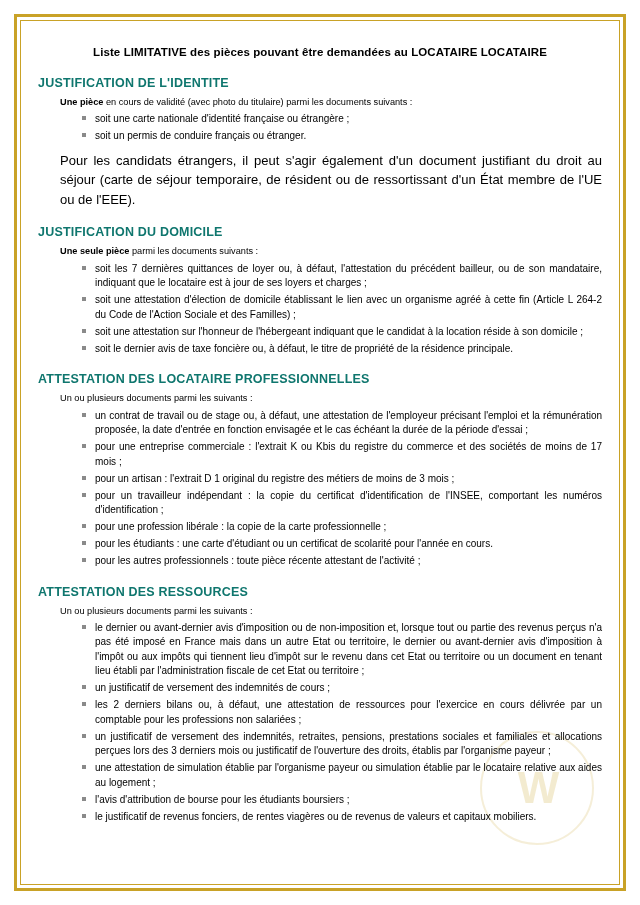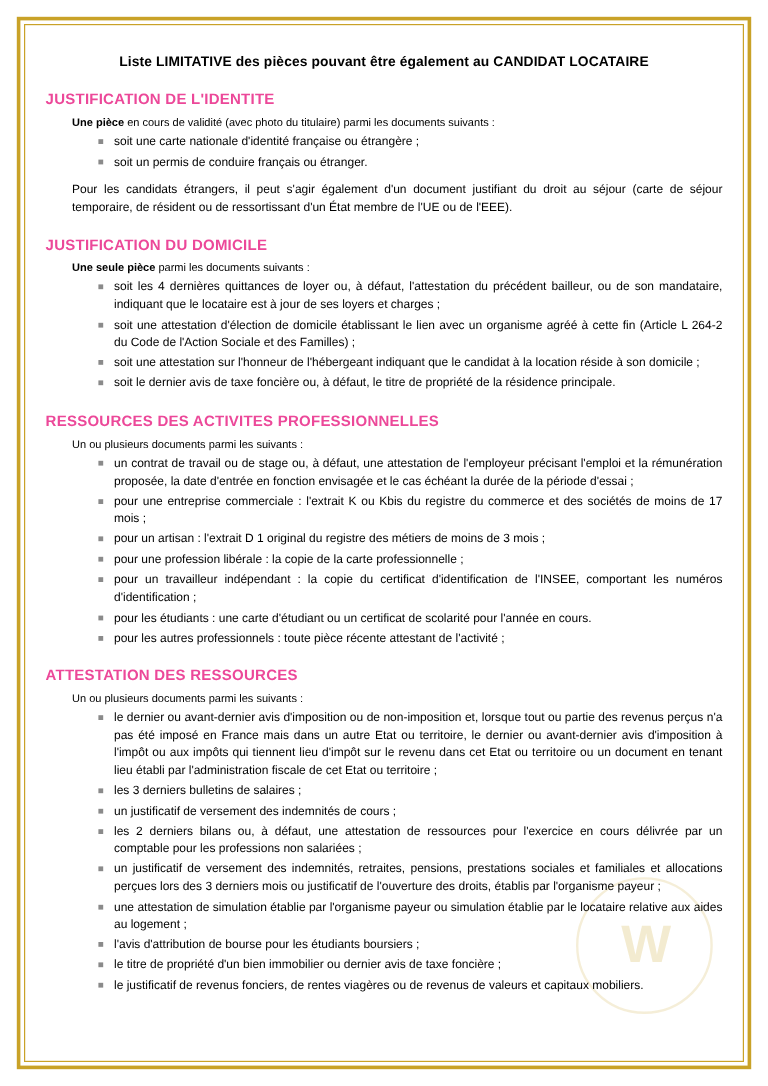--- a/index.html
+++ b/index.html
@@ -66,41 +66,41 @@
   }
   .doc-title {
     text-align: center;
     font-size: 11.5px;
     font-weight: bold;
     color: #000000;
     margin: 0 0 18px 0;
     letter-spacing: 0.1px;
   }
   .section-heading {
-    color: #ec4899;
+    color: #0f766e;
     font-size: 12.5px;
     font-weight: bold;
     margin: 0 0 6px 0;
     letter-spacing: 0.2px;
   }
   .section {
     margin-bottom: 16px;
   }
   .intro {
     font-size: 9.2px;
     line-height: 1.45;
     margin: 0 0 3px 0;
     padding-left: 22px;
     text-align: justify;
   }
   .intro b {
     font-weight: bold;
   }
   .para {
-    font-size: 10px;
+    font-size: 13px;
     line-height: 1.5;
     margin: 7px 0 0 0;
     padding-left: 22px;
     text-align: justify;
   }
   ul.items {
     list-style: none;
     margin: 2px 0 0 0;
     padding: 0 0 0 44px;
   }
@@ -124,66 +124,65 @@
 </style>
 </head>
 <body>
 
 <div class="page">
   <div class="border-outer"></div>
   <div class="border-inner"></div>
   <div class="watermark">W</div>
 
   <div class="content">
-    <h1 class="doc-title">Liste LIMITATIVE des pièces pouvant être également au CANDIDAT LOCATAIRE</h1>
+    <h1 class="doc-title">Liste LIMITATIVE des pièces pouvant être demandées au LOCATAIRE LOCATAIRE</h1>
 
     <div class="section">
       <div class="section-heading">JUSTIFICATION DE L'IDENTITE</div>
       <p class="intro"><b>Une pièce</b><span> en cours de validité (avec photo du titulaire) parmi les documents suivants :</span></p>
       <ul class="items">
         <li><span class="bullet"></span><span>soit une carte nationale d'identité française ou étrangère ;</span></li>
         <li><span class="bullet"></span><span>soit un permis de conduire français ou étranger.</span></li>
       </ul>
       <p class="para">Pour les candidats étrangers, il peut s'agir également d'un document justifiant du droit au séjour (carte de séjour temporaire, de résident ou de ressortissant d'un État membre de l'UE ou de l'EEE).</p>
     </div>
 
     <div class="section">
       <div class="section-heading">JUSTIFICATION DU DOMICILE</div>
       <p class="intro"><b>Une seule pièce</b><span> parmi les documents suivants :</span></p>
       <ul class="items">
-        <li><span class="bullet"></span><span>soit les 4 dernières quittances de loyer ou, à défaut, l'attestation du précédent bailleur, ou de son mandataire, indiquant que le locataire est à jour de ses loyers et charges ;</span></li>
+        <li><span class="bullet"></span><span>soit les 7 dernières quittances de loyer ou, à défaut, l'attestation du précédent bailleur, ou de son mandataire, indiquant que le locataire est à jour de ses loyers et charges ;</span></li>
         <li><span class="bullet"></span><span>soit une attestation d'élection de domicile établissant le lien avec un organisme agréé à cette fin (Article L 264-2 du Code de l'Action Sociale et des Familles) ;</span></li>
         <li><span class="bullet"></span><span>soit une attestation sur l'honneur de l'hébergeant indiquant que le candidat à la location réside à son domicile ;</span></li>
         <li><span class="bullet"></span><span>soit le dernier avis de taxe foncière ou, à défaut, le titre de propriété de la résidence principale.</span></li>
       </ul>
     </div>
 
     <div class="section">
-      <div class="section-heading">RESSOURCES DES ACTIVITES PROFESSIONNELLES</div>
+      <div class="section-heading">ATTESTATION DES LOCATAIRE PROFESSIONNELLES</div>
       <p class="intro"><span>Un ou plusieurs documents parmi les suivants :</span></p>
       <ul class="items">
         <li><span class="bullet"></span><span>un contrat de travail ou de stage ou, à défaut, une attestation de l'employeur précisant l'emploi et la rémunération proposée, la date d'entrée en fonction envisagée et le cas échéant la durée de la période d'essai ;</span></li>
         <li><span class="bullet"></span><span>pour une entreprise commerciale : l'extrait K ou Kbis du registre du commerce et des sociétés de moins de 17 mois ;</span></li>
         <li><span class="bullet"></span><span>pour un artisan : l'extrait D 1 original du registre des métiers de moins de 3 mois ;</span></li>
+        <li><span class="bullet"></span><span>pour un travailleur indépendant : la copie du certificat d'identification de l'INSEE, comportant les numéros d'identification ;</span></li>
         <li><span class="bullet"></span><span>pour une profession libérale : la copie de la carte professionnelle ;</span></li>
-        <li><span class="bullet"></span><span>pour un travailleur indépendant : la copie du certificat d'identification de l'INSEE, comportant les numéros d'identification ;</span></li>
         <li><span class="bullet"></span><span>pour les étudiants : une carte d'étudiant ou un certificat de scolarité pour l'année en cours.</span></li>
         <li><span class="bullet"></span><span>pour les autres professionnels : toute pièce récente attestant de l'activité ;</span></li>
       </ul>
     </div>
 
     <div class="section">
       <div class="section-heading">ATTESTATION DES RESSOURCES</div>
       <p class="intro"><span>Un ou plusieurs documents parmi les suivants :</span></p>
       <ul class="items">
         <li><span class="bullet"></span><span>le dernier ou avant-dernier avis d'imposition ou de non-imposition et, lorsque tout ou partie des revenus perçus n'a pas été imposé en France mais dans un autre Etat ou territoire, le dernier ou avant-dernier avis d'imposition à l'impôt ou aux impôts qui tiennent lieu d'impôt sur le revenu dans cet Etat ou territoire ou un document en tenant lieu établi par l'administration fiscale de cet Etat ou territoire ;</span></li>
-        <li><span class="bullet"></span><span>les 3 derniers bulletins de salaires ;</span></li>
         <li><span class="bullet"></span><span>un justificatif de versement des indemnités de cours ;</span></li>
         <li><span class="bullet"></span><span>les 2 derniers bilans ou, à défaut, une attestation de ressources pour l'exercice en cours délivrée par un comptable pour les professions non salariées ;</span></li>
         <li><span class="bullet"></span><span>un justificatif de versement des indemnités, retraites, pensions, prestations sociales et familiales et allocations perçues lors des 3 derniers mois ou justificatif de l'ouverture des droits, établis par l'organisme payeur ;</span></li>
         <li><span class="bullet"></span><span>une attestation de simulation établie par l'organisme payeur ou simulation établie par le locataire relative aux aides au logement ;</span></li>
         <li><span class="bullet"></span><span>l'avis d'attribution de bourse pour les étudiants boursiers ;</span></li>
-        <li><span class="bullet"></span><span>le titre de propriété d'un bien immobilier ou dernier avis de taxe foncière ;</span></li>
+        <li><span class="bullet"></span></li>
         <li><span class="bullet"></span><span>le justificatif de revenus fonciers, de rentes viagères ou de revenus de valeurs et capitaux mobiliers.</span></li>
       </ul>
     </div>
   </div>
 </div>
 
 </body></html>

